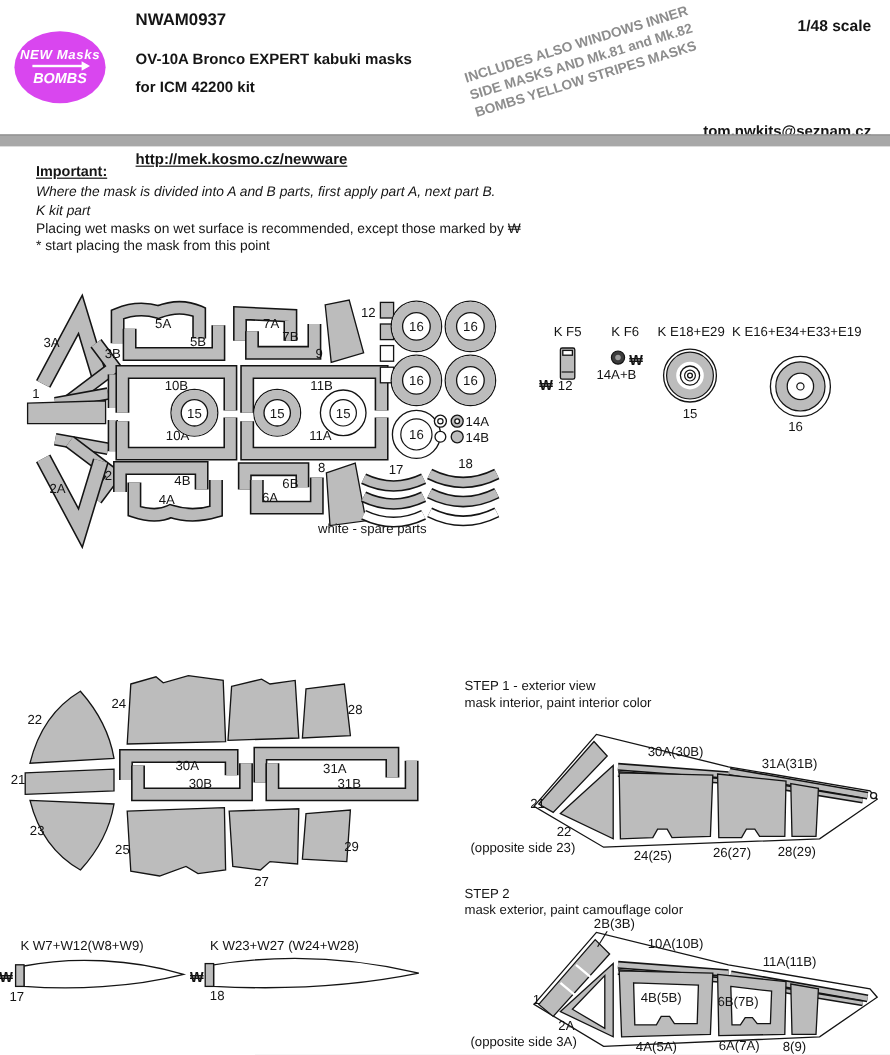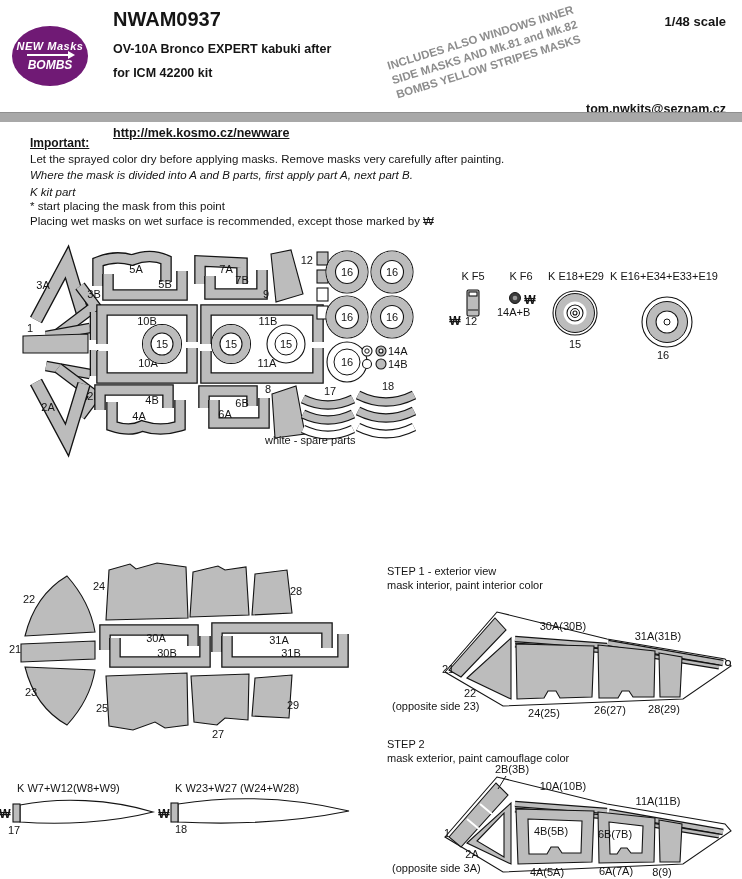--- a/index.html
+++ b/index.html
@@ -1,28 +1,28 @@
 <!DOCTYPE html>
 <html><head>
 <meta charset="utf-8">
 <style>
   html,body{margin:0;padding:0;background:#e8e8e8;}
   .page{position:relative;width:742px;height:879px;background:#fff;overflow:hidden;
         font-family:"Liberation Sans","DejaVu Sans",sans-serif;color:#151515;}
   .abs{position:absolute;}
   
-  .logo{left:12px;top:26px;width:76px;height:60px;background:#701a75;border-radius:50%;
+  .logo{left:12px;top:26px;width:76px;height:60px;background:#d946ef;border-radius:50%;
         display:flex;flex-direction:column;align-items:center;justify-content:center;color:#fff;}
   .logo .l1{font-style:italic;font-weight:bold;font-size:11px;letter-spacing:.5px;}
   .logo .l2{font-style:italic;font-weight:bold;font-size:12px;}
   .logo-arrow{display:block;width:46px;height:2px;background:#fff;position:relative;margin:2px 0;}
   .logo-arrow::after{content:"";position:absolute;right:-2px;top:-3px;
         border-left:7px solid #fff;border-top:4px solid transparent;border-bottom:4px solid transparent;}
   .hd{font-weight:bold;}
-  .code{left:113px;top:8px;font-size:20px;}
+  .code{left:113px;top:8px;font-size:14px;}
   .title1{left:113px;top:42px;font-size:12.5px;}
   .title2{left:113px;top:66px;font-size:12.5px;}
   .url{left:113px;top:90px;font-size:12.5px;text-decoration:underline;margin-top:36px;}
   .scale{right:16px;top:14px;font-size:13px;}
   .email{right:16px;top:102px;font-size:12.5px;}
   .note{left:388px;top:30px;transform:rotate(-17deg);color:#8d8d8d;font-weight:bold;
         font-size:11.5px;line-height:15px;white-space:nowrap;}
   .divider{left:0;top:112px;width:742px;height:9px;background:#a8a8a8;border-top:1px solid #8f8f8f;}
   
   .imp{left:30px;top:137px;width:690px;font-size:11.5px;line-height:13.5px;}
@@ -44,39 +44,38 @@
 <body>
 
 <div class="page">
 
   <div class="abs logo">
     <span class="l1">NEW Masks</span>
     <span class="logo-arrow"></span>
     <span class="l2">BOMBS</span>
   </div>
   <div class="abs hd code">NWAM0937</div>
-  <div class="abs hd title1">OV-10A Bronco EXPERT kabuki after</div>
+  <div class="abs hd title1">OV-10A Bronco EXPERT kabuki masks</div>
   <div class="abs hd title2">for ICM 42200 kit</div>
   <div class="abs hd url">http://mek.kosmo.cz/newware</div>
   <div class="abs hd scale">1/48 scale</div>
   <div class="abs hd email">tom.nwkits@seznam.cz</div>
   <div class="abs note">
     <div>INCLUDES ALSO WINDOWS INNER</div>
     <div>SIDE MASKS AND Mk.81 and Mk.82</div>
     <div>BOMBS YELLOW STRIPES MASKS</div>
   </div>
   <div class="abs divider"></div>
 
   <div class="abs imp">
     <div class="h">Important:</div>
-    <p>Let the sprayed color dry before applying masks. Remove masks very carefully after painting.</p>
     <p class="sp">Where the mask is divided into A and B parts, first apply part A, next part B.</p>
     <p class="sp">K kit part</p>
+    <p>Placing wet masks on wet surface is recommended, except those marked by ₩</p>
     <p>*  start placing the mask from this point</p>
-    <p>Placing wet masks on wet surface is recommended, except those marked by ₩</p>
   </div>
 
   <svg style="left:20px;top:248px" width="420" height="204" viewBox="0 0 420 204">
 
     <path d="M 16,72 L 47,14 L 64,70" class="ob" stroke-width="13.6"></path>
       <path d="M 16,72 L 47,14 L 64,70" class="ib" stroke-width="11"></path>
     <path d="M 60,38 L 75,58 L 38,86" class="ob" stroke-width="11.6"></path>
       <path d="M 60,38 L 75,58 L 38,86" class="ib" stroke-width="9"></path>
     <path d="M 26,88 L 70,80" class="ob" stroke-width="10.6"></path>
       <path d="M 26,88 L 70,80" class="ib" stroke-width="8"></path>

